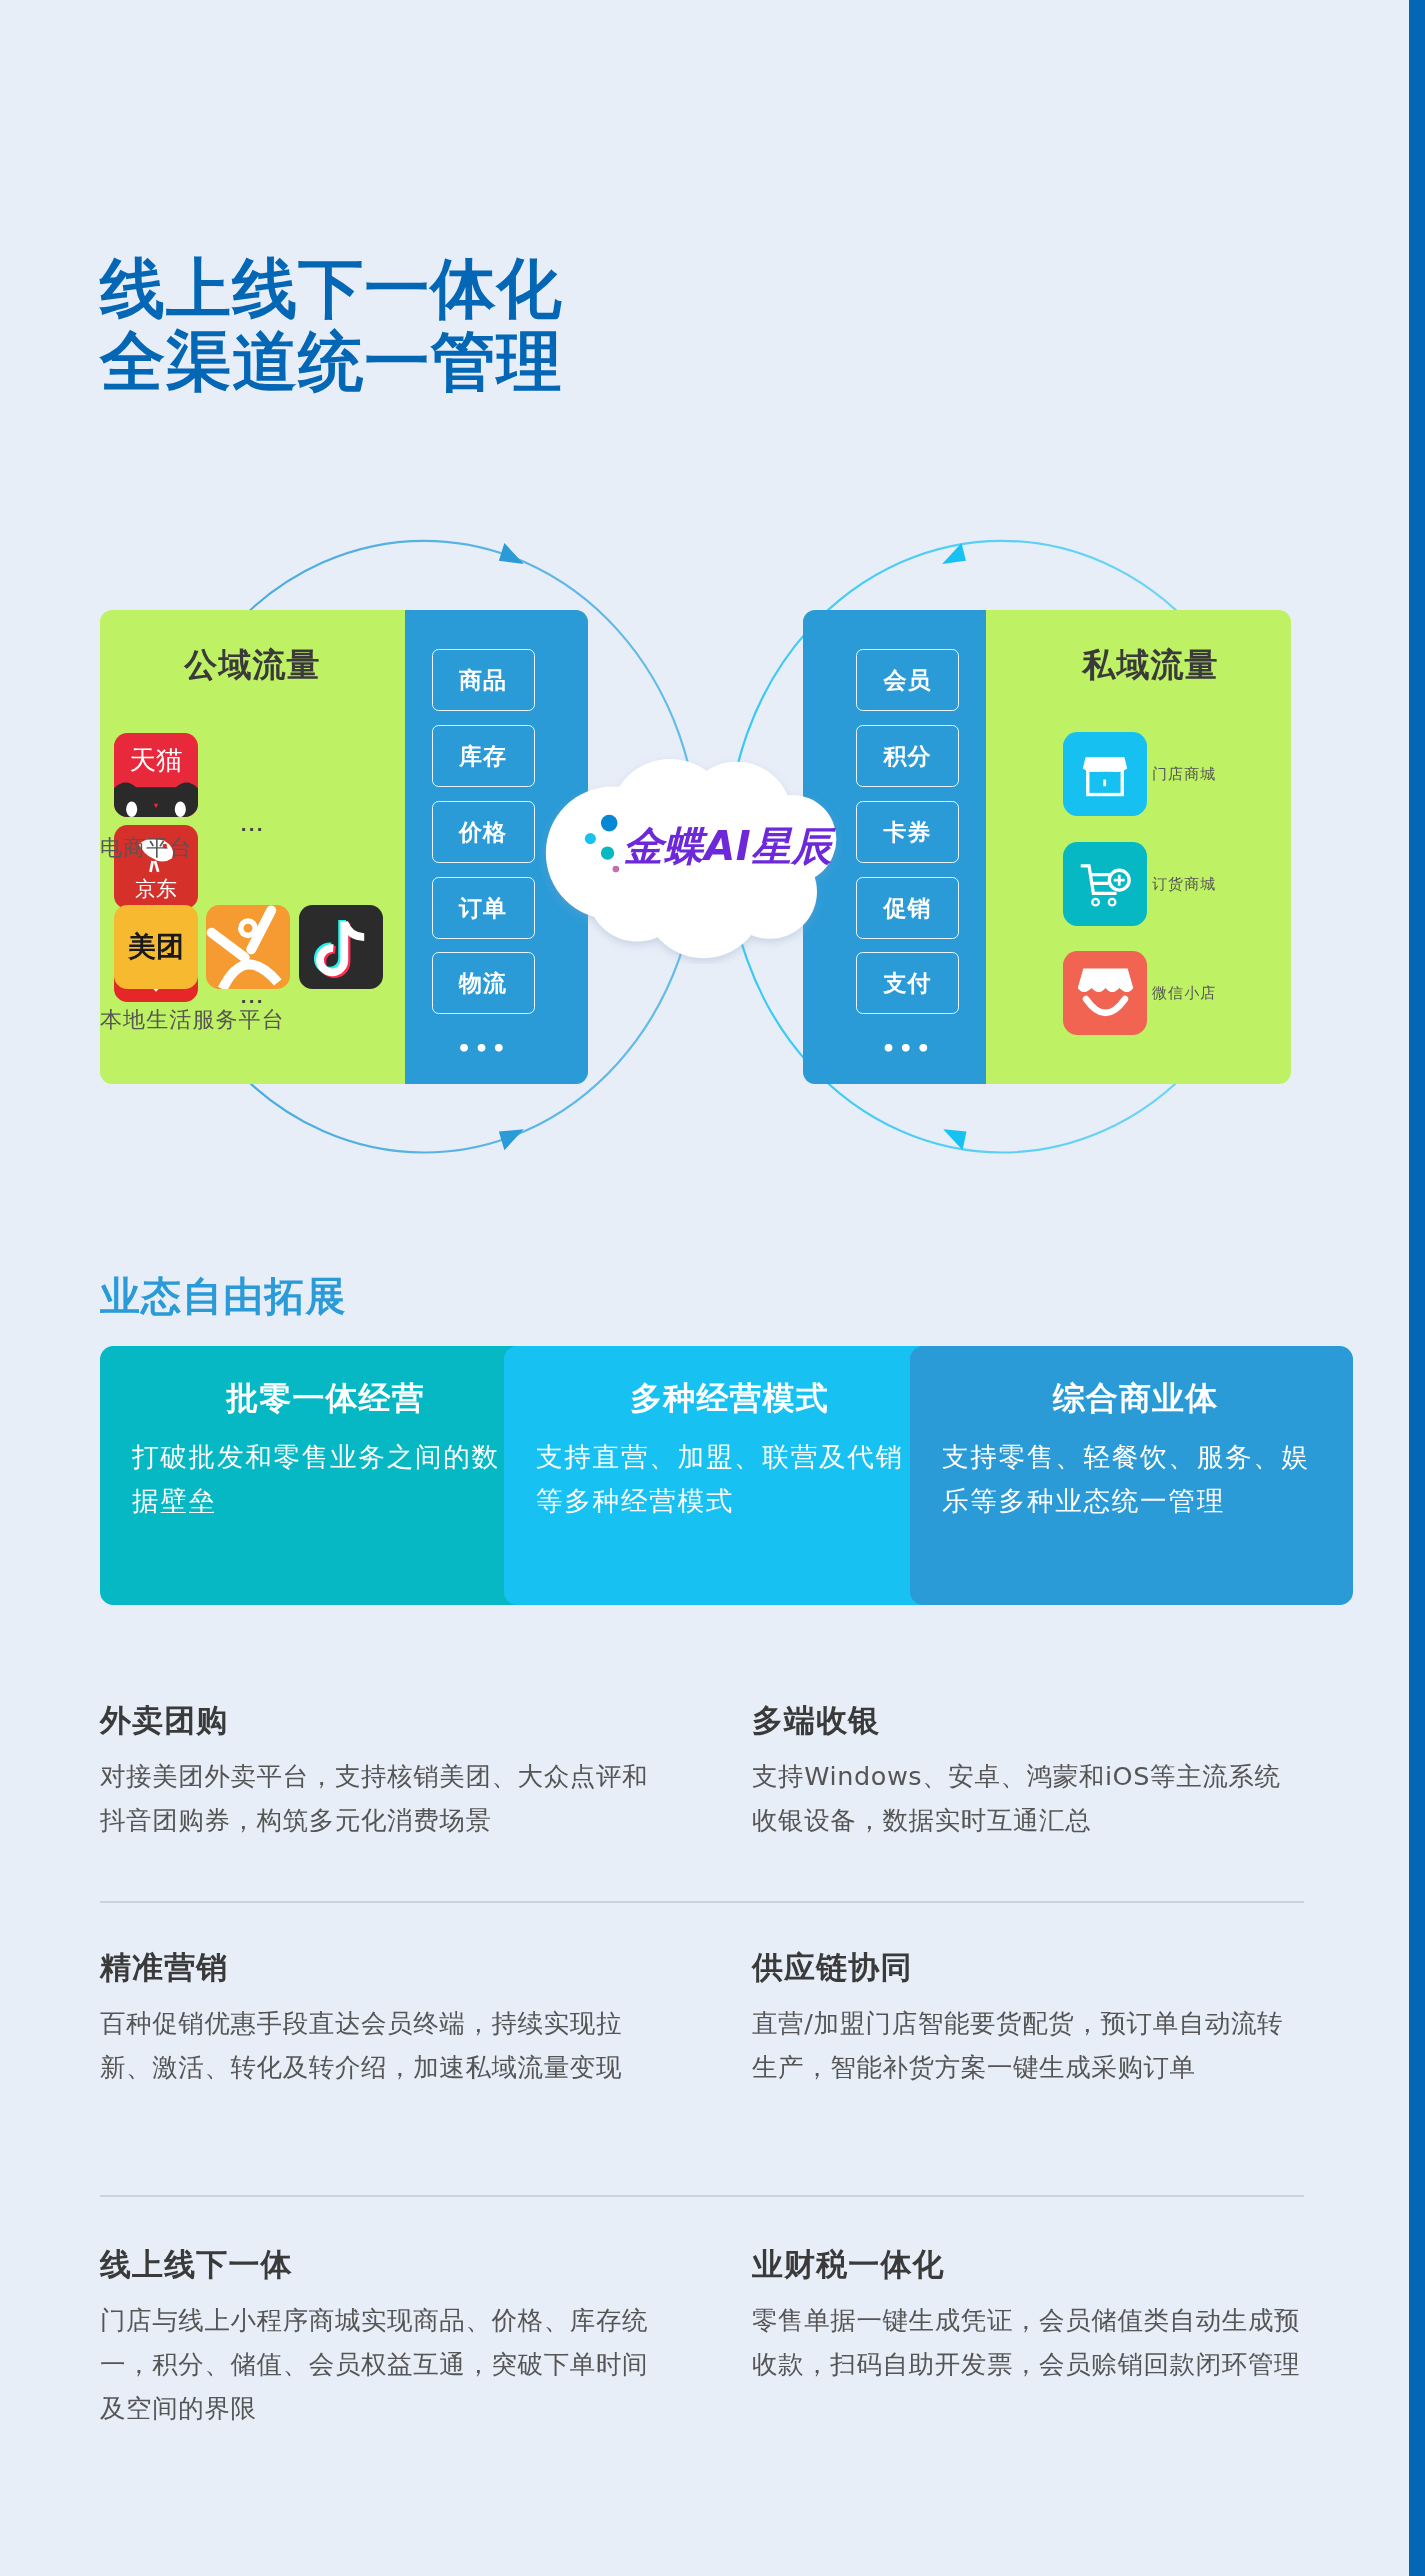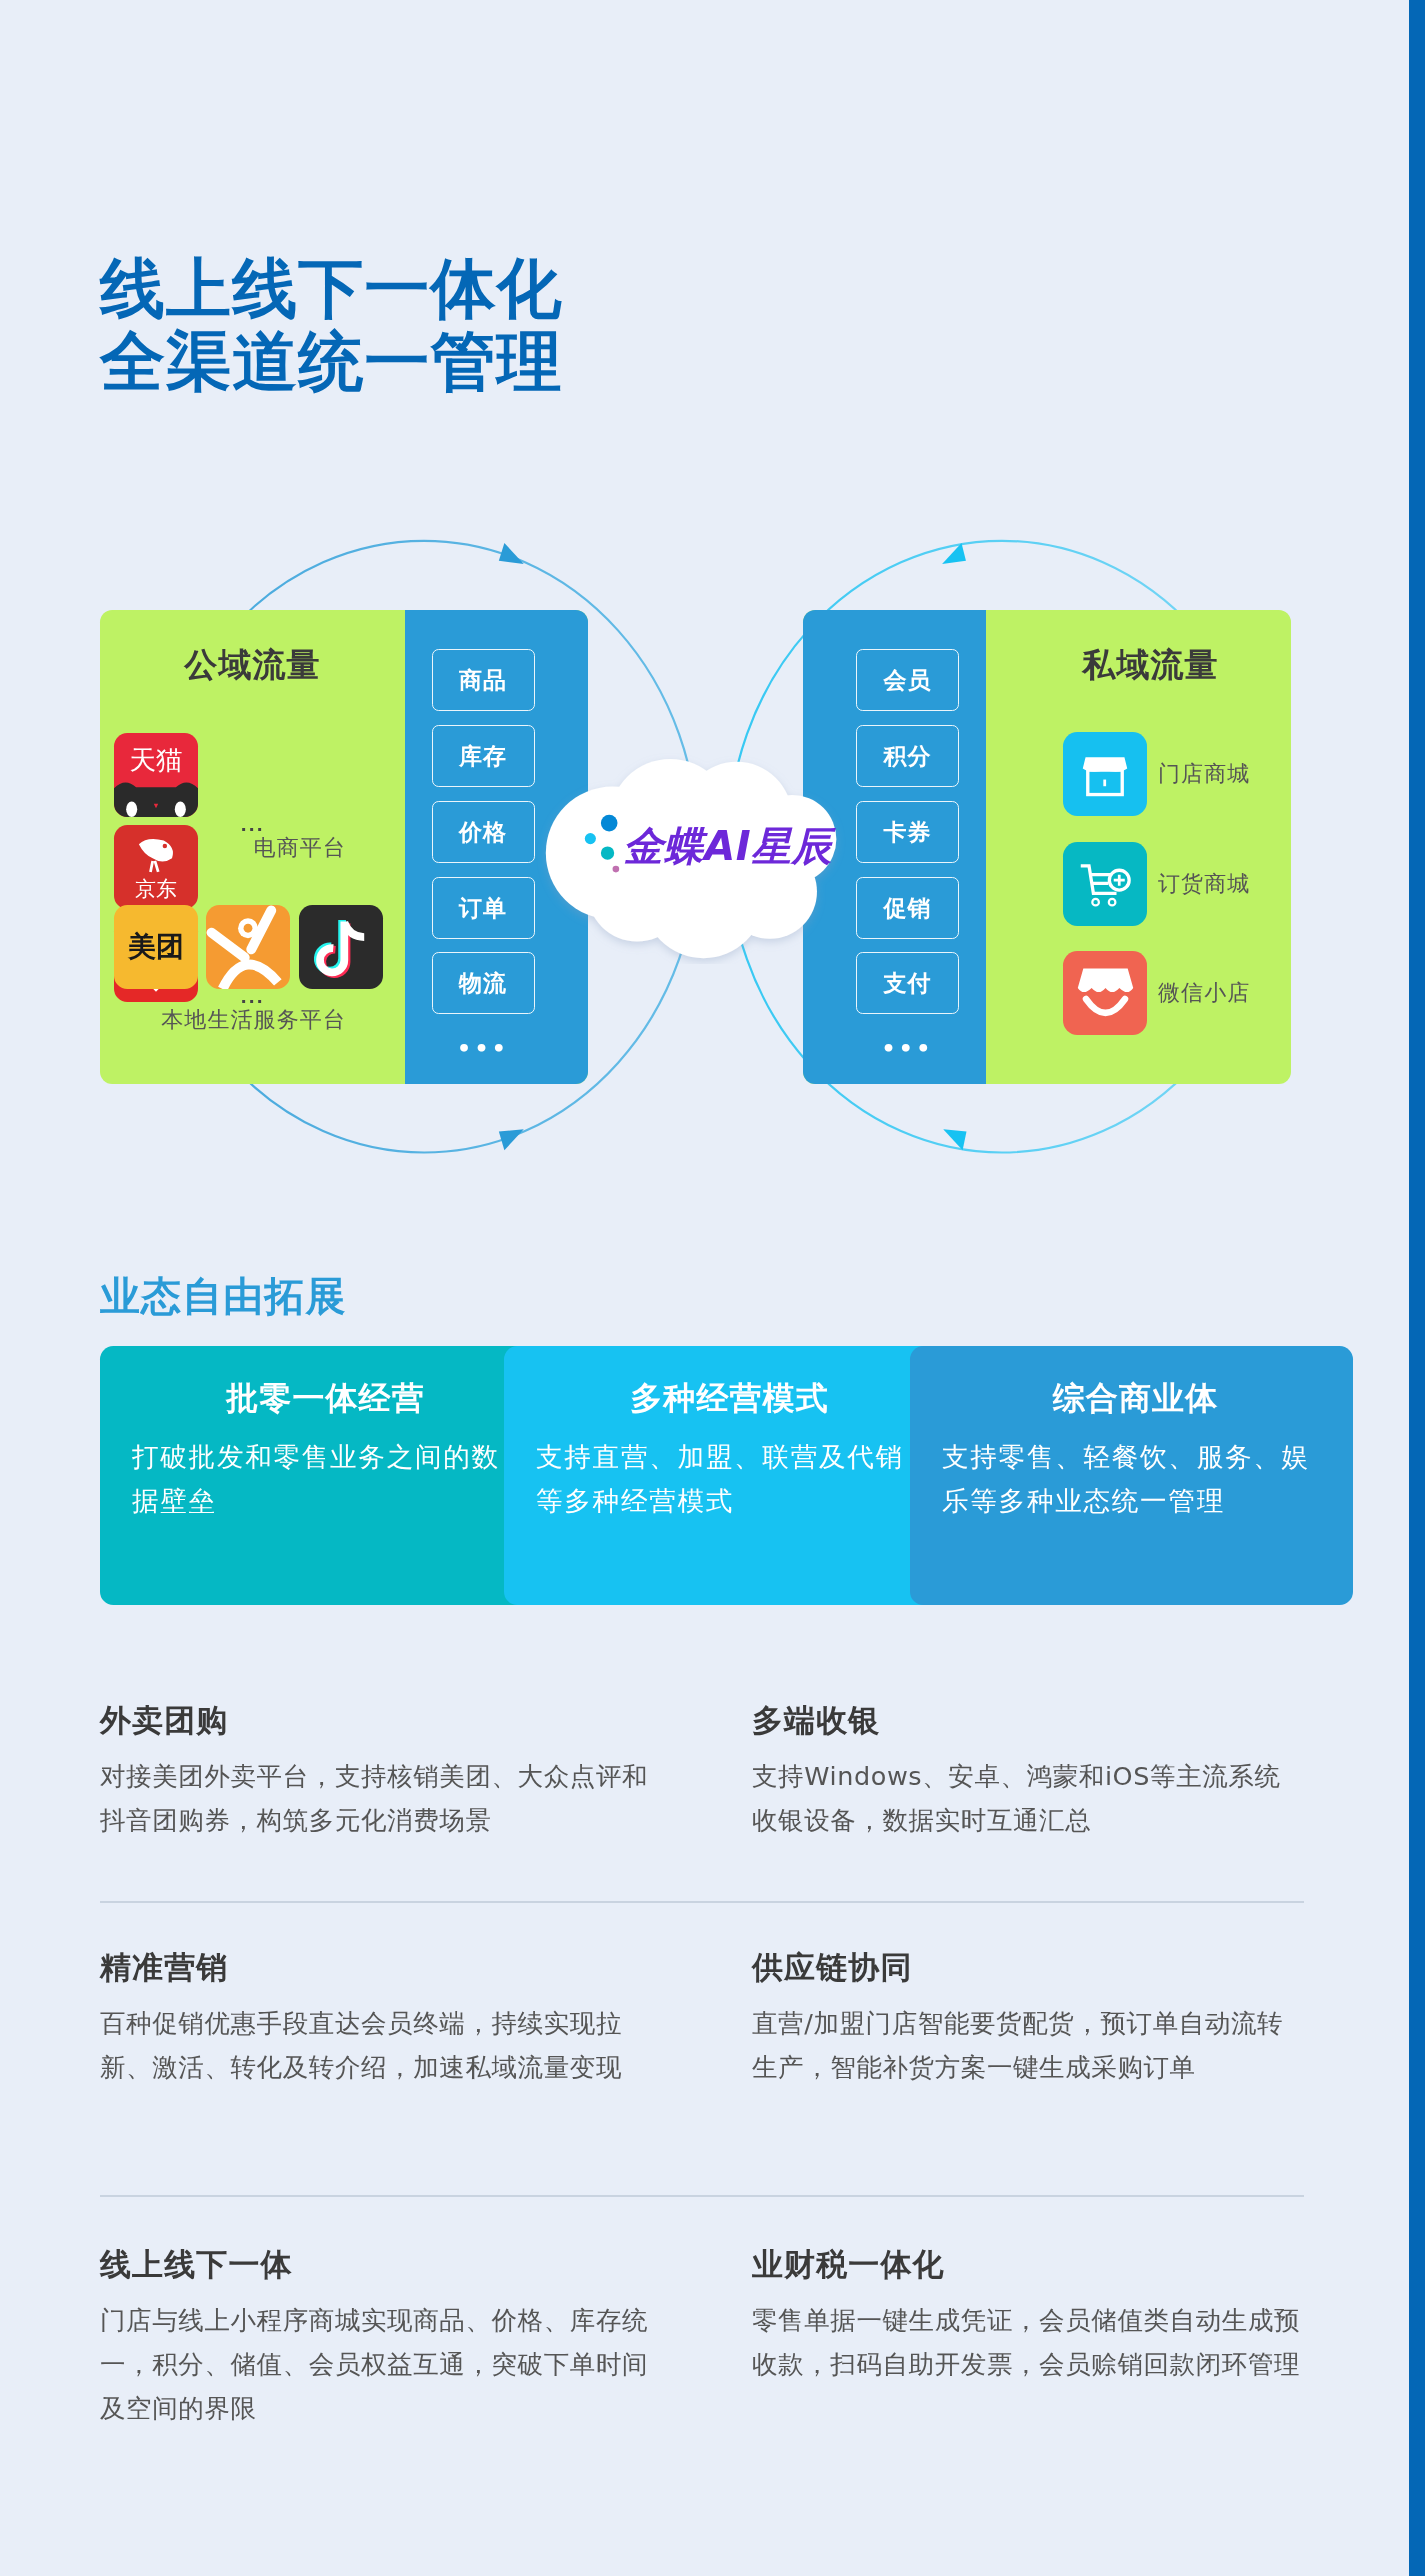--- a/index.html
+++ b/index.html
@@ -59,28 +59,28 @@
   .app-row { position: absolute; left: 14px; display: flex; gap: 8.3px; }
   .app-icon {
     width: 84px; height: 84px; border-radius: 13.3px; position: relative; overflow: hidden;
     display: flex; align-items: center; justify-content: center;
   }
   .platform-more {
     position: absolute; left: 0; width: 305px; text-align: center; color: #444;
     font-size: 16.6px; font-weight: bold; letter-spacing: 1.7px;
   }
   .platform-label {
-    position: absolute; left: 0; width: 246px; text-align: right; color: #555; font-size: 22px; letter-spacing: 1.1px;
+    position: absolute; left: 0; width: 246px; text-align: left; color: #555; font-size: 22px; letter-spacing: 1.1px;
   }
 
   .private-item { position: absolute; left: 260px; display: flex; align-items: center; }
   .private-icon {
     width: 84px; height: 84px; border-radius: 14.4px; display: flex; align-items: center; justify-content: center;
   }
-  .private-label { margin-left: 11px; font-size: 22px; color: #555; letter-spacing: 1.1px; }
+  .private-label { margin-left: 5px; font-size: 15px; color: #555; letter-spacing: 1.1px; }
 
   
   .cloud { position: absolute; left: 532px; top: 742px; width: 332px; height: 222px; }
   .cloud-brand {
     position: absolute; left: 623px; top: 819px; font-size: 40px; font-style: italic;
     color: #6d28d9; font-weight: bold; white-space: nowrap; letter-spacing: 0.6px;
   }
 
   
   .section-title {

